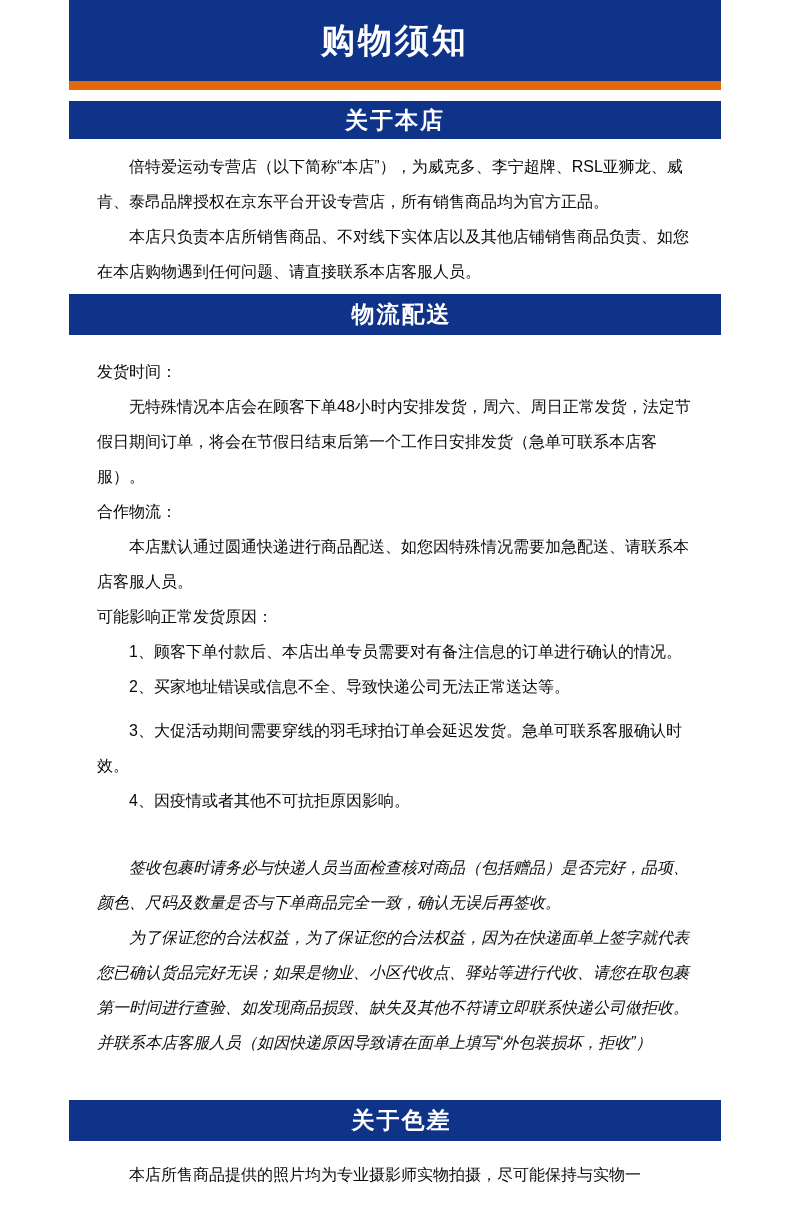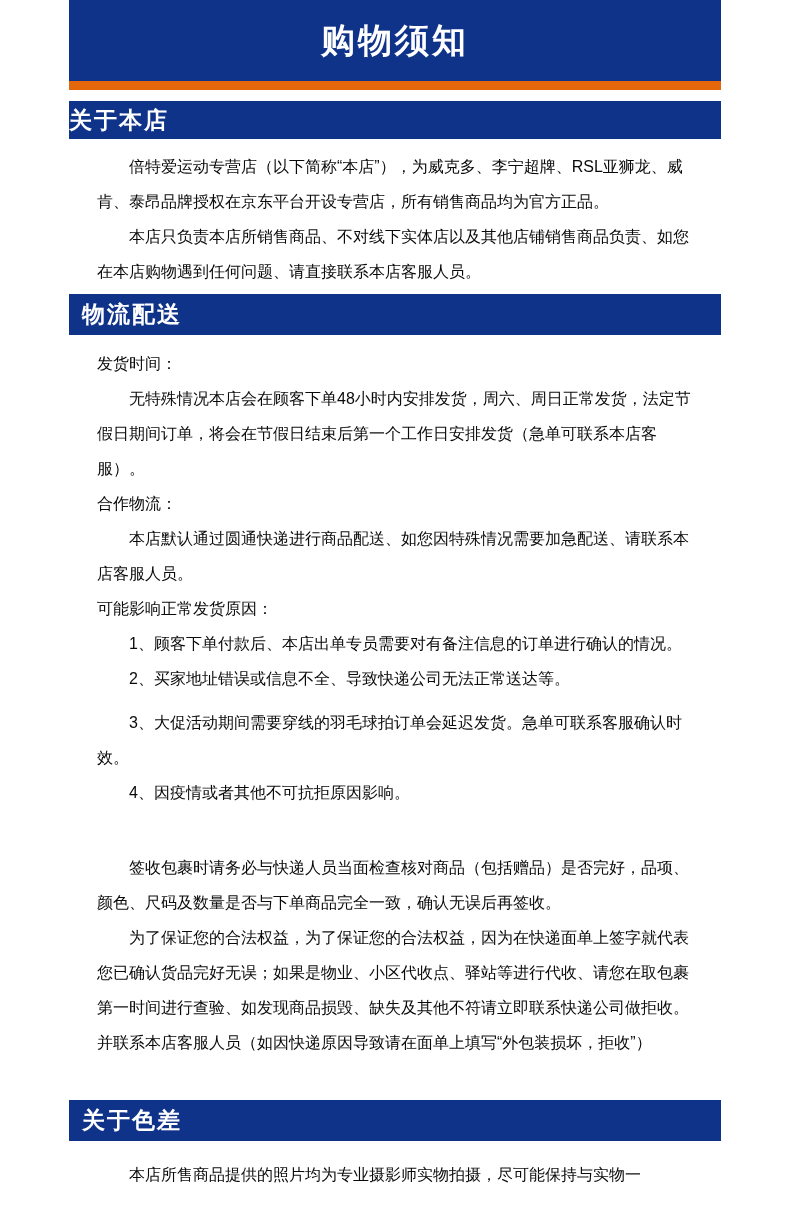--- a/index.html
+++ b/index.html
@@ -37,43 +37,43 @@
     letter-spacing:3px;
   }
   .stripe-orange{height:9px;background:var(--orange);}
   .stripe-white{height:11px;background:var(--white);}
   
   .section-bar{
     background:var(--blue);
     color:var(--white);
     display:flex;
     align-items:center;
-    justify-content:flex-start;
+    justify-content:center;
     font-weight:bold;
     font-size:23px;
     letter-spacing:2px;
   }
   .bar-h38{height:38px;}
   .bar-h41{height:41px;padding-left:13px;}
   .bar-h42{height:42px;}
   
   .content{
     padding:8px 26px 0 28px;
     font-size:16px;
     line-height:35px;
     color:var(--text);
     overflow:hidden;
   }
   .content p{margin:0;}
   .para{text-indent:2em;}
   .label{text-indent:0;}
   .gap-top{margin-top:9px !important;}
   .sec1{height:155px;padding-top:10px;}
-  .sec2{height:503px;padding-top:11px;}
-  .sec3{height:262px;padding-top:12px;}
+  .sec2{height:503px;padding-top:19px;}
+  .sec3{height:262px;padding-top:12px;font-style:italic;}
   .sec4{height:44px;padding-top:16px;}
 </style>
 </head>
 <body>
 
 <div class="page">
 
   <div class="banner">
     <div class="title">购物须知</div>
   </div>

